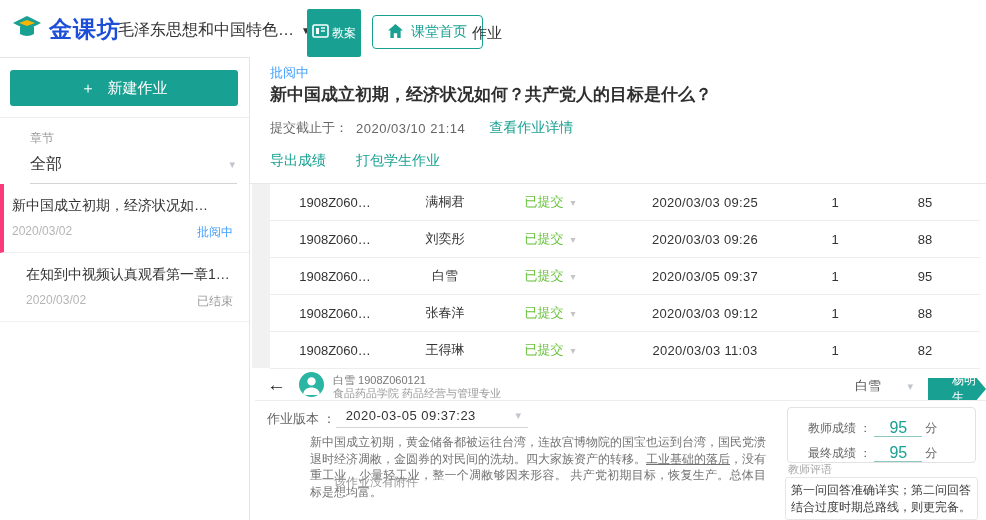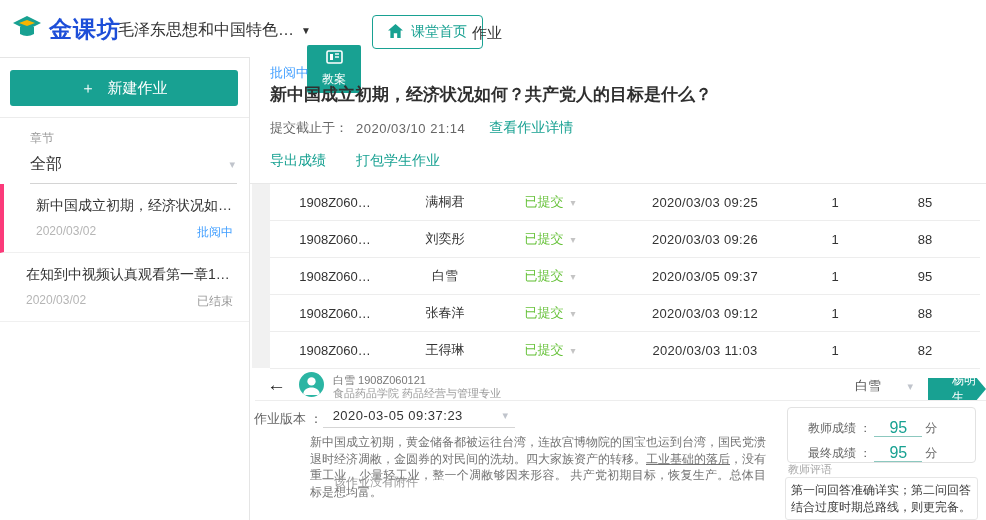--- a/index.html
+++ b/index.html
@@ -7,39 +7,39 @@
   .screen {
     position:relative; width:986px; height:520px; background:#fff; overflow:hidden;
     font-family:"Liberation Sans","DejaVu Sans",sans-serif; color:#333;
   }
   
   .logo { position:absolute; left:12px; top:14px; display:flex; align-items:center; gap:7px; }
   .logo-text { font-size:23px; font-weight:800; color:#1d4ed8; letter-spacing:1px; }
   .course { position:absolute; left:118px; top:20px; display:flex; align-items:center; gap:7px; font-size:16px; color:#333; }
   .caret-sm { font-size:10px; color:#333; }
   .plan-btn { position:absolute; left:307px; top:9px; width:54px; height:48px; background:#18a192; color:#fff;
-    display:flex; flex-direction:column; align-items:center; justify-content:center; gap:3px; border-radius:2px; cursor:pointer;margin-top:36px; }
+    display:flex; flex-direction:row; align-items:center; justify-content:center; gap:3px; border-radius:2px; cursor:pointer; }
   .plan-label { font-size:12px; }
   .home-btn { position:absolute; left:372px; top:15px; height:34px; padding:0 15px; border:1px solid #18a192; border-radius:4px;
     display:flex; align-items:center; gap:8px; color:#18a192; font-size:14px; background:#fff; cursor:pointer; }
   .hw-tab { position:absolute; left:472px; top:24px; font-size:15px; color:#333; cursor:pointer; }
 
   
   .sidebar { position:absolute; left:0; top:57px; width:250px; height:463px; border-top:1px solid #e5e5e5; border-right:1px solid #e5e5e5; background:#fff; }
   .new-wrap { padding:12px 0 11px; border-bottom:1px solid #ececec; }
   .new-btn { margin:0 10px; width:228px; height:36px; background:#18a192; color:#fff; border:none; border-radius:3px;
     font-size:15px; display:flex; align-items:center; justify-content:center; gap:12px; cursor:pointer; }
   .plus { font-size:15px; }
   .chapter { padding:12px 12px 0 30px; }
   .chapter-label { font-size:12px; color:#9a9a9a; }
   .chapter-select { display:flex; justify-content:space-between; align-items:center; border-bottom:1px solid #d4d4d4;
     padding:7px 2px 8px 0; font-size:16px; color:#333; cursor:pointer; }
   .chev { color:#c0c4cc; font-size:11px; }
   .side-item { position:relative; padding:13px 16px 11px 26px; border-bottom:1px solid #f0f0f0; cursor:pointer; }
-  .side-item.selected { border-left:4px solid #fb3a7a; padding-left:32px; }
+  .side-item.selected { border-left:4px solid #fb3a7a; padding-left:8px; }
   .side-title { font-size:14px; color:#333; white-space:nowrap; overflow:hidden; }
   .side-meta { display:flex; justify-content:space-between; margin-top:9px; font-size:12px; }
   .side-date { color:#b5b5b5; }
   .st-blue { color:#409eff; } .st-gray { color:#999; }
 
   
   .main-status { position:absolute; left:270px; top:64px; font-size:13px; color:#409eff; }
   .main-title { position:absolute; left:270px; top:83px; font-size:17px; font-weight:bold; color:#2f2f2f; }
   .deadline-row { position:absolute; left:270px; top:119px; display:flex; align-items:center; font-size:13px; color:#666; }
   .deadline-value { margin-left:8px; letter-spacing:.5px; }
@@ -60,21 +60,21 @@
   
   .back { position:absolute; left:267px; top:375px; font-size:19px; color:#222; cursor:pointer; line-height:1; }
   .avatar { position:absolute; left:299px; top:372px; width:25px; height:25px; border-radius:50%; background:#2bb5a3; overflow:hidden; }
   .stu1 { position:absolute; left:333px; top:373px; font-size:11px; color:#777; }
   .stu2 { position:absolute; left:333px; top:386px; font-size:11px; color:#9a9a9a; }
   .stu-select { position:absolute; left:841px; top:377px; width:76px; border-bottom:1px solid #ddd;
     display:flex; justify-content:space-between; align-items:center; padding:0 4px 5px 14px; font-size:13px; color:#555; cursor:pointer; }
   .ribbon { position:absolute; left:928px; top:378px; width:58px; height:22px; background:#18a192; color:#fff; font-size:12px;
     display:flex; align-items:center; padding-left:24px; clip-path:polygon(0 0,84% 0,100% 50%,84% 100%,0 100%); cursor:pointer; }
   .hr2 { position:absolute; left:255px; top:400px; width:731px; border-top:1px solid #ededed; }
-  .version-row { position:absolute; left:254px; top:408px; display:flex; align-items:flex-end; font-size:13px; color:#666;text-align:center; }
+  .version-row { position:absolute; left:267px; top:408px; display:flex; align-items:flex-end; font-size:13px; color:#666;text-align:center; }
   .version-box { width:192px; border-bottom:1px solid #d5d5d5; color:#333; letter-spacing:.5px; padding:0 6px 4px 10px;
     display:flex; justify-content:space-between; align-items:center; cursor:pointer; }
   .essay { position:absolute; left:310px; top:434px; width:456px; font-size:12px; color:#737373; line-height:16.5px; text-align:justify; }
   .essay .u { text-decoration:underline; }
   .attach { position:absolute; left:334px; top:474px; font-size:12px; color:#9b9b9b; }
   .grade-box { position:absolute; left:787px; top:407px; width:189px; height:56px; border:1px solid #e2e2e2; border-radius:4px;
     padding:8px 0 0 20px; background:#fff; }
   .grade-row { display:flex; align-items:flex-end; height:21px; font-size:12px; color:#666; }
   .score { display:inline-block; width:48px; text-align:center; color:#18a192; font-size:16px; line-height:16px;
     border-bottom:1px solid #8cc8bf; margin:0 3px; }

